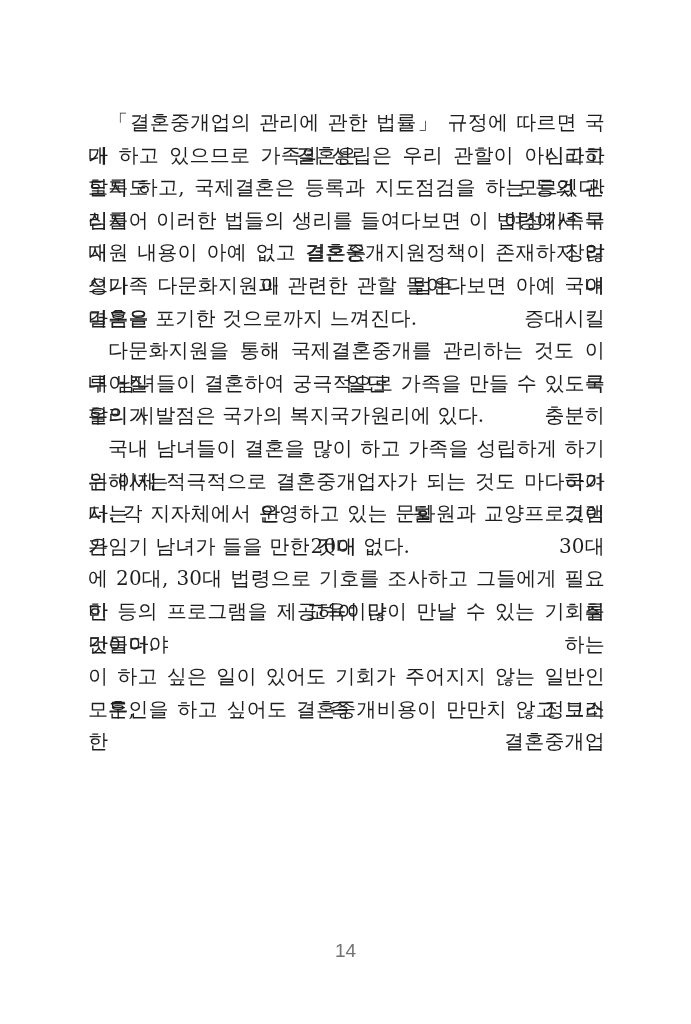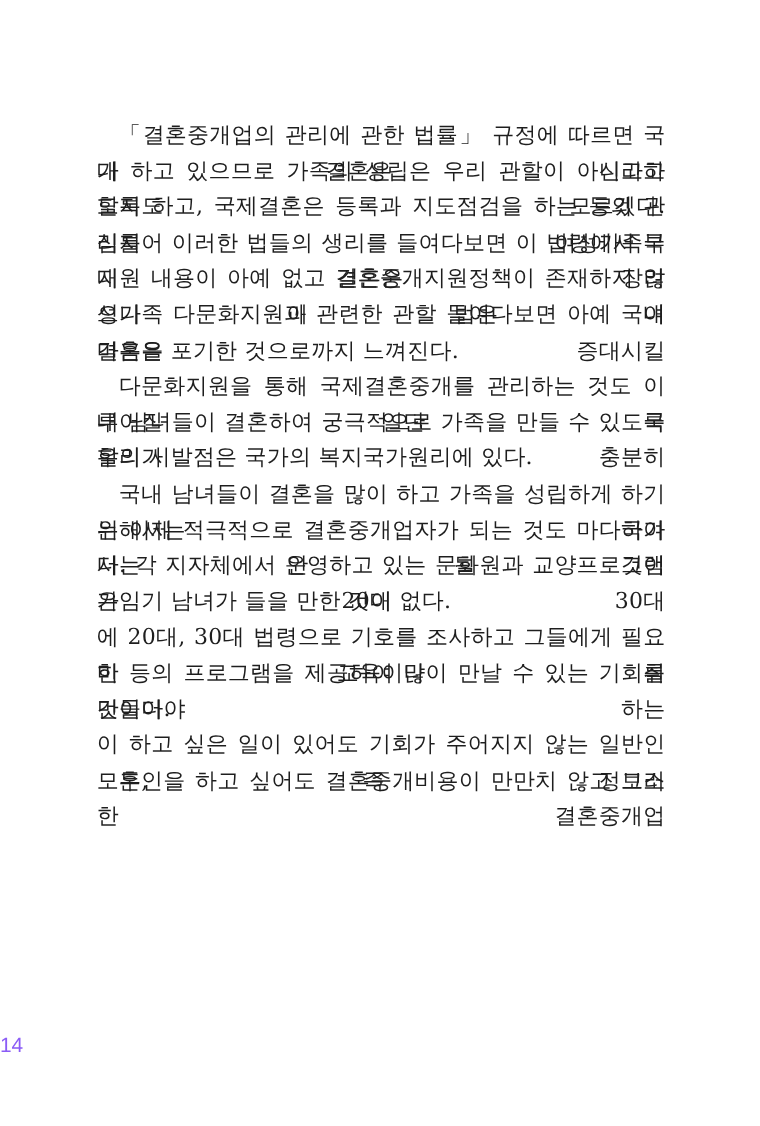--- a/index.html
+++ b/index.html
@@ -38,23 +38,24 @@
     text-align-last: left;
   }
   .line.indent {
     text-indent: 1em;
   }
   .page-number {
     position: absolute;
     left: 0;
     right: 0;
     top: 940px;
+    text-align: center;
     font-family: "Liberation Sans", sans-serif;
     font-size: 19px;
-    color: #8b5cf6;
+    color: #737373;
   }
 </style>
 </head>
 <body>
 
 <div class="page">
   <div class="text-block">
       <div class="paragraph">
         <div class="line indent">「결혼중개업의 관리에 관한 법률」 규정에 따르면 국내 결혼은 신고하</div>
         <div class="line">가 하고 있으므로 가족의 성립은 우리 관할이 아니라고 할지도 모르겠다.</div>

